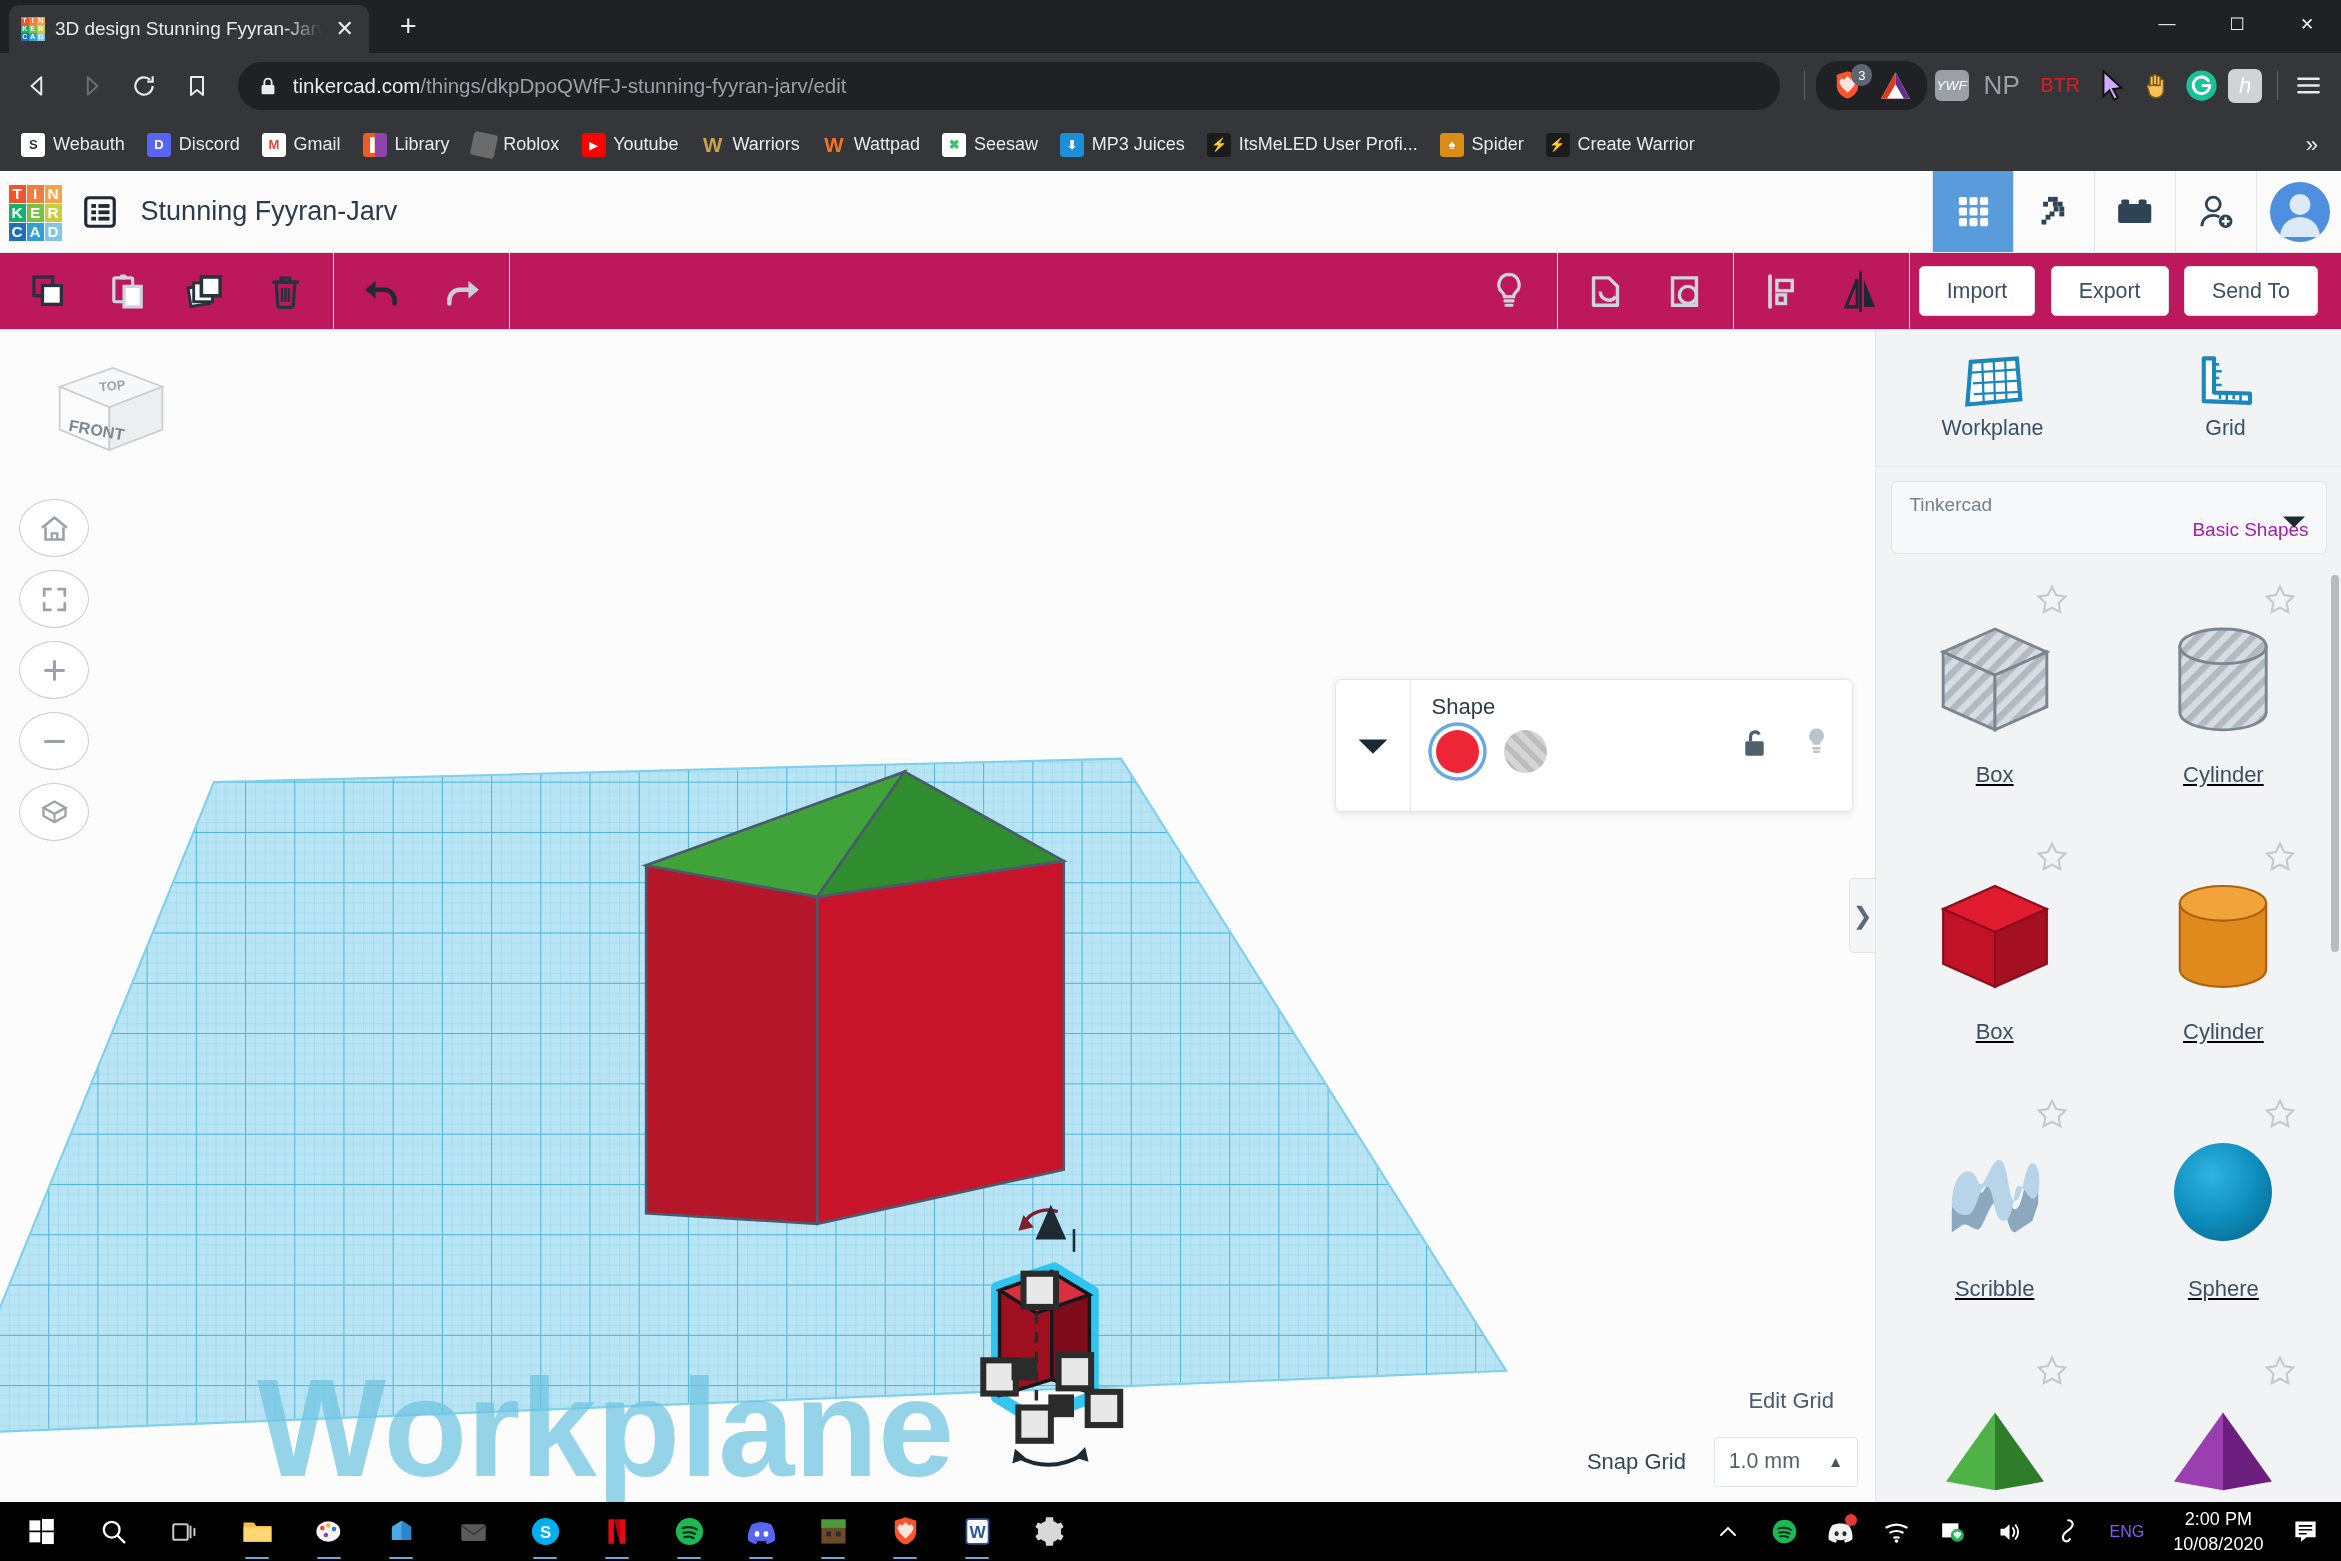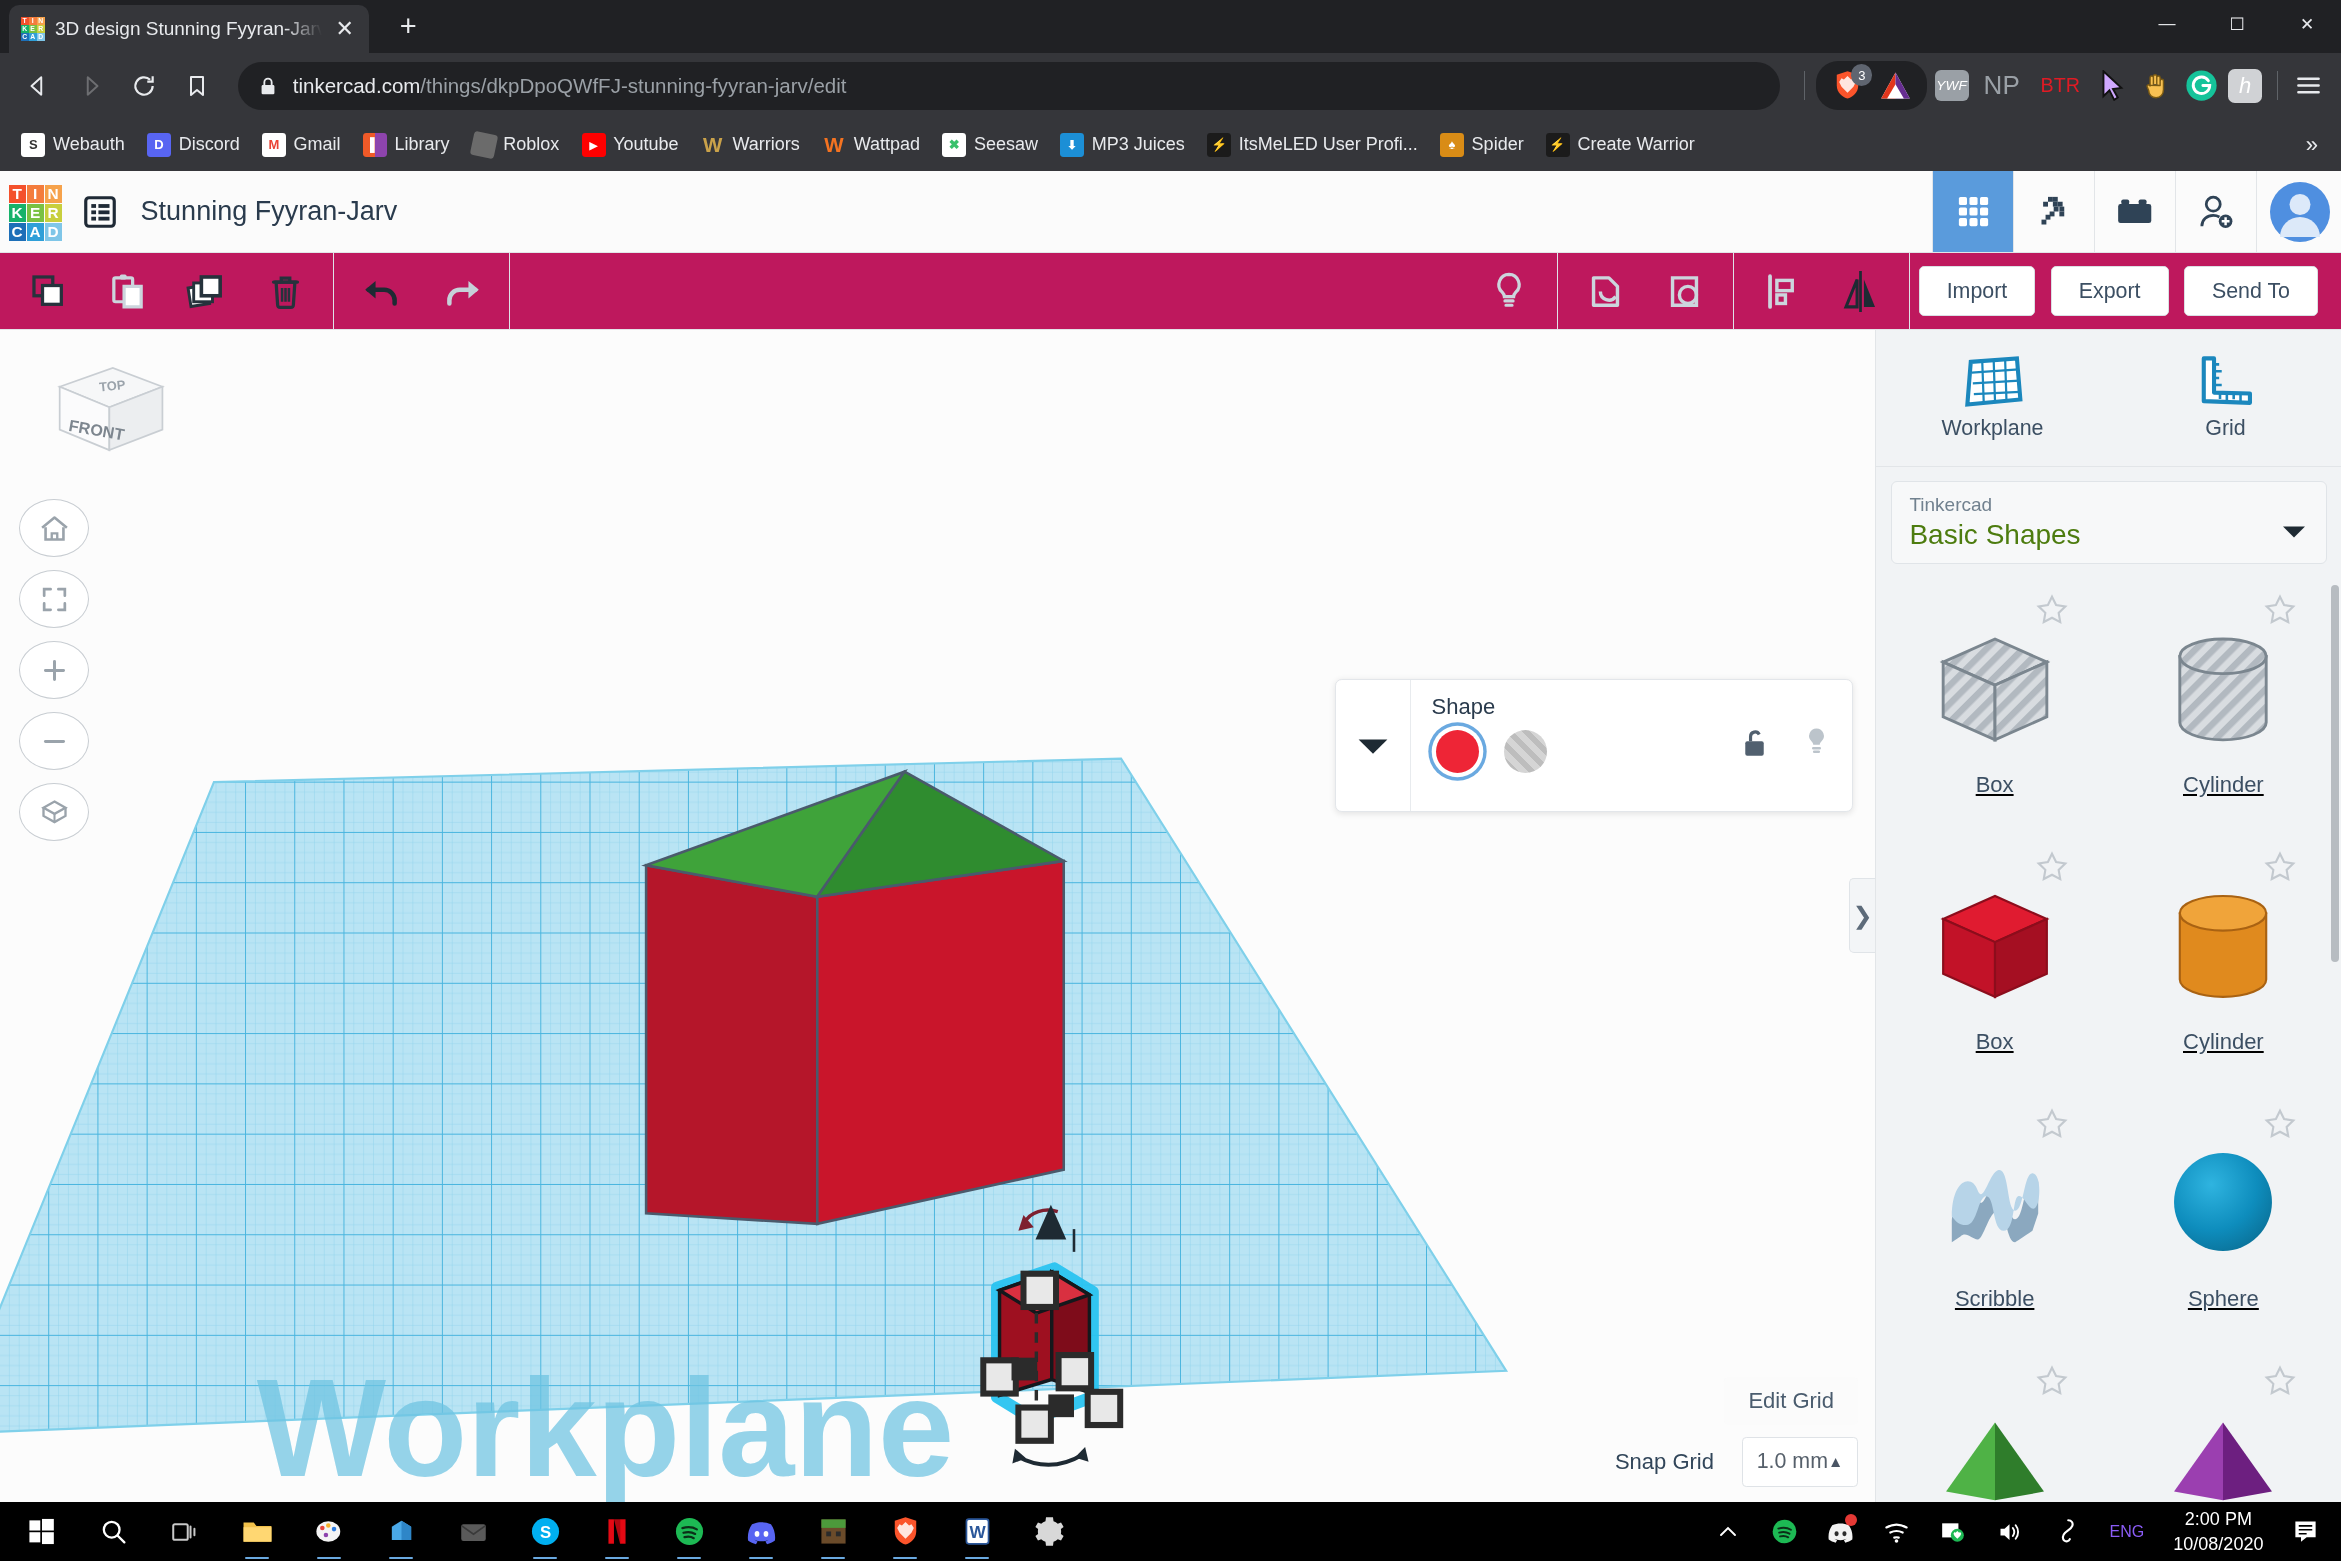--- a/index.html
+++ b/index.html
@@ -87,33 +87,33 @@
   .sp-swatches { display: flex; align-items: center; gap: 13.7px; margin-top: 10.3px; }
   .sw { width: 43px; height: 43px; border-radius: 50%; }
   .sw.solid { background: #ee2536; box-shadow: 0 0 0 4.3px #fff, 0 0 0 7.7px #6aa9e0; margin-left:4.3px;}
   .sw.hole { background: repeating-linear-gradient(45deg,#d5d5d5 0 6px,#bdbdbd 6px 12px); margin-left: 12px;}
   .sp-right { position: absolute; right: 22px; top: 45px; display: flex; gap: 34px; align-items: center; }
 
   .canvas-bottom-right { position: absolute; right: 17px; bottom: 15.4px; display: flex; flex-direction: column; align-items: flex-end; gap: 12px; }
   .edit-grid-btn { background: rgba(250,250,250,.82); border-radius: 4.3px; padding: 11px 24px; color: #4a5c6e; font-size: 22px; }
   .snap-row { display: flex; align-items: center; gap: 28px; }
   .snap-label { font-size: 22px; color: #32465a; }
-  .snap-select { background: #fff; border: 0.9px solid #dfe3e7; border-radius: 4.3px; height: 50px; width: 116px; display: flex; align-items: center; justify-content: space-between; padding: 0 13.7px; font-size: 21.4px; color: #56606b; }
+  .snap-select { background: #fff; border: 0.9px solid #dfe3e7; border-radius: 4.3px; height: 50px; width: 144px; display: flex; align-items: center; justify-content: space-between; padding: 0 13.7px; font-size: 21.4px; color: #56606b; }
 
   .canvas-tab-handle { position: absolute; right: 0; top: 548px; width: 26px; height: 75px; background: #f3f5f7; border: 0.9px solid #e0e4e8; border-right: none; border-radius: 5.1px 0 0 5.1px; display: flex; align-items: center; justify-content: center; color: #5d6b7a; font-size: 24px; }
 
   
   .sidebar { width: 467px; flex: 0 0 467px; background: #f1f3f5; border-left: 0.9px solid #e2e5e8; display: flex; flex-direction: column; min-height: 0; }
   .sb-tools { height: 137px; display: flex; border-bottom: 0.9px solid #e2e5e8; }
   .sb-tool { flex: 1; display: flex; flex-direction: column; align-items: center; justify-content: center; gap: 8.6px; }
   .sb-tool-label { font-size: 21.4px; color: #3c4f63; }
   .sb-select-wrap { padding: 13.7px 15.4px 8.6px; }
   .sb-select { background: #f7f8f9; border: 0.9px solid #e0e4e8; border-radius: 6px; padding: 12px 17px; position: relative; }
   .sb-select .sb-cat { font-size: 19px; color: #71818f; }
-  .sb-select .sb-val { font-size: 28px; color: #4d7c0f; margin-top: 3.4px; }
+  .sb-select .sb-val { font-size: 19px; color: #a21caf; margin-top: 3.4px; text-align: right; }
   .sb-select .caret { position: absolute; right: 19px; bottom: 20.5px; }
 
   .sb-grid { flex: 1; overflow: hidden; position: relative; padding: 12px 8.6px 0; }
   .sb-grid-inner { display: grid; grid-template-columns: 1fr 1fr; gap: 0 8.6px; }
   .sb-item { height: 257px; display: flex; flex-direction: column; align-items: center; justify-content: flex-start; position: relative; padding-top: 24px; text-decoration: underline; }
   .sb-item .star { position: absolute; right: 36px; top: 8.6px; }
   .sb-thumb { height: 158px; display: flex; align-items: center; justify-content: center; }
   .sb-item-label { font-size: 22px; color: #3c4f63; margin-top: 5.1px; }
   .sb-scroll { position: absolute; right: 2.6px; top: 12px; width: 8.6px; height: 377px; background: #b7bcc1; border-radius: 4.3px; }
 

